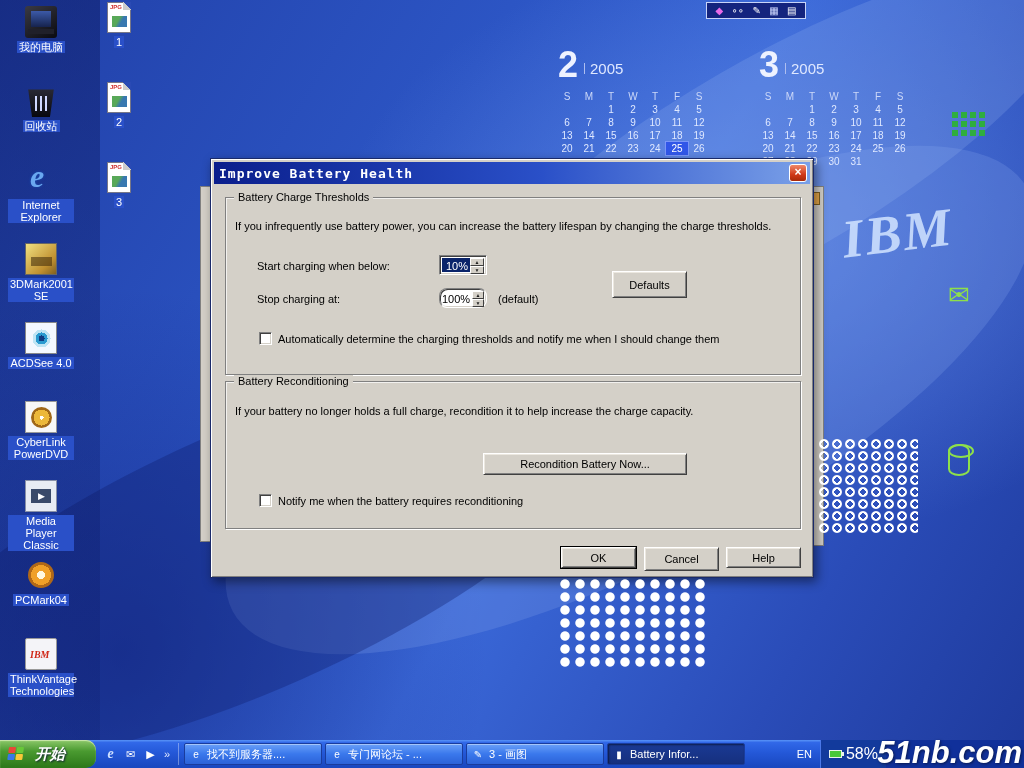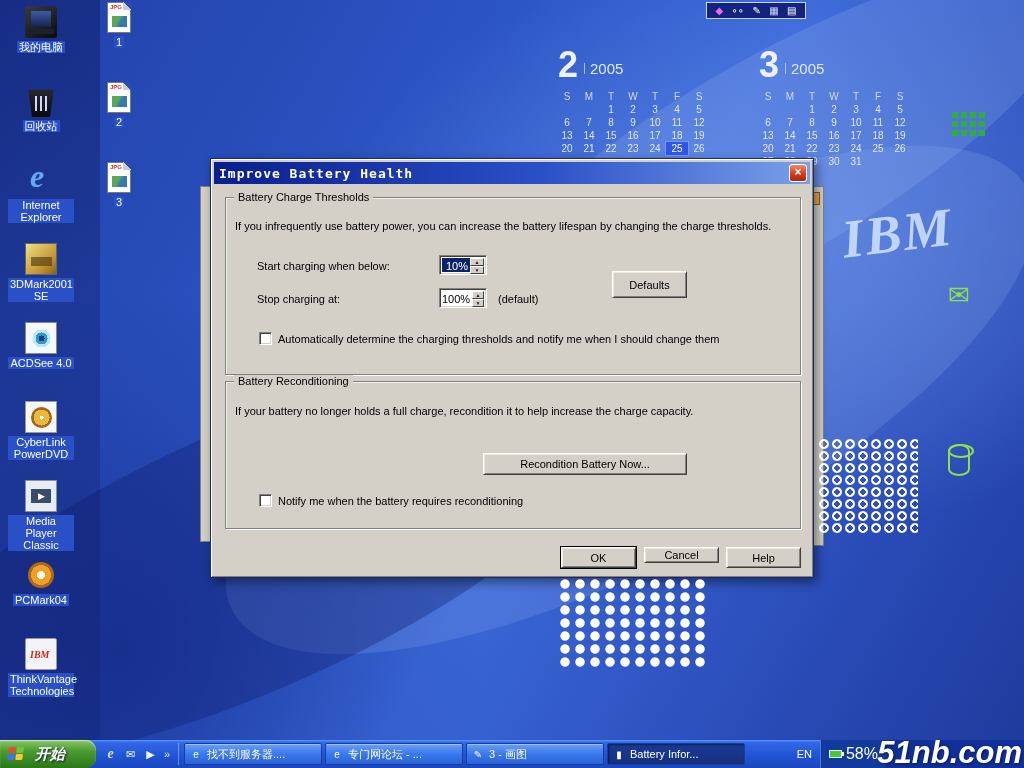--- a/index.html
+++ b/index.html
@@ -83,31 +83,31 @@
   .closebtn{position:absolute;right:3px;top:2px;width:18px;height:18px;background:linear-gradient(#f08868,#d03818 60%,#a82808);border:1px solid #fff;border-radius:3px;color:#fff;font-size:12px;font-weight:bold;text-align:center;line-height:15px;cursor:default;}
   .group{position:absolute;left:14px;width:576px;border:1px solid #808080;box-shadow:1px 1px 0 #fff,inset 1px 1px 0 rgba(255,255,255,.7);}
   .g1{top:38px;height:178px;}
   .g2{top:222px;height:148px;}
   .gtitle{position:absolute;top:-7px;left:8px;background:#d4d0c8;padding:0 4px;line-height:13px;}
   .gdesc{position:absolute;left:9px;right:8px;}
   .d1{top:22px;} .d2{top:23px;}
   .plabel{position:absolute;}
   .start-lbl{left:31px;top:62px;text-align:right;} .stop-lbl{left:31px;top:95px;} .default-note{left:272px;top:95px;}
   .spinner{position:absolute;width:48px;height:20px;background:#fff;border:1px solid;border-color:#808080 #fff #fff #808080;box-shadow:inset 1px 1px 0 #404040,inset -1px -1px 0 #d4d0c8;display:flex;}
-  .sp1{left:213px;top:57px;} .sp2{left:213px;top:90px;}
+  .sp1{left:213px;top:57px;} .sp2{left:213px;top:90px;border-radius:8px;}
   .spin-val{flex:1;line-height:16px;text-align:right;padding-right:2px;margin:2px 0 2px 2px;}
   .spin-val.selected{background:#0a246a;color:#fff;}
   .spin-btns{width:14px;display:flex;flex-direction:column;margin:2px 2px 2px 0;}
   .spin-btns span{flex:1;background:#d4d0c8;border:1px solid;border-color:#fff #404040 #404040 #fff;font-size:5px;line-height:6px;text-align:center;color:#222;}
   .btn{position:absolute;background:#d4d0c8;border:1px solid;border-color:#fff #404040 #404040 #fff;box-shadow:inset 1px 1px 0 #ece8e0,inset -1px -1px 0 #808080;font-family:inherit;font-size:11px;color:#000;cursor:default;}
   .btn.default{outline:1px solid #000;}
   .defaults-btn{left:386px;top:73px;width:75px;height:27px;}
   .recond-btn{left:257px;top:71px;width:204px;height:22px;}
   .okbtn{left:350px;top:388px;width:75px;height:21px;}
-  .cancelbtn{left:433px;top:388px;width:75px;height:16px;}
+  .cancelbtn{left:433px;top:388px;width:75px;height:24px;}
   .helpbtn{left:515px;top:388px;width:75px;height:21px;}
   .check{position:absolute;display:flex;align-items:center;gap:6px;}
   .ck1{left:33px;top:134px;} .ck2{left:33px;top:112px;}
   .ckbox{width:13px;height:13px;background:#fff;border:1px solid;border-color:#808080 #fff #fff #808080;box-shadow:inset 1px 1px 0 #404040,inset -1px -1px 0 #d4d0c8;flex:none;}
 
   
   #taskbar{position:absolute;left:0;bottom:0;width:1024px;height:28px;z-index:50;display:flex;align-items:center;
     background:linear-gradient(#5a95f8 0,#3168e8 9%,#2458d8 45%,#1a48c0 95%);}
   .startbtn{width:96px;height:28px;background:linear-gradient(#8cc86a 0,#4a9a30 40%,#2e7a1a 95%);border-radius:0 10px 10px 0;display:flex;align-items:center;gap:10px;padding-left:8px;color:#fff;font-weight:bold;font-style:italic;font-size:15px;text-shadow:1px 1px 2px #123;box-shadow:inset 0 1px 1px #cfe8b0;flex:none;}
   .winflag{width:17px;height:15px;display:grid;grid-template-columns:7px 7px;grid-template-rows:6px 6px;gap:1px;transform:skewX(-8deg);flex:none;}

